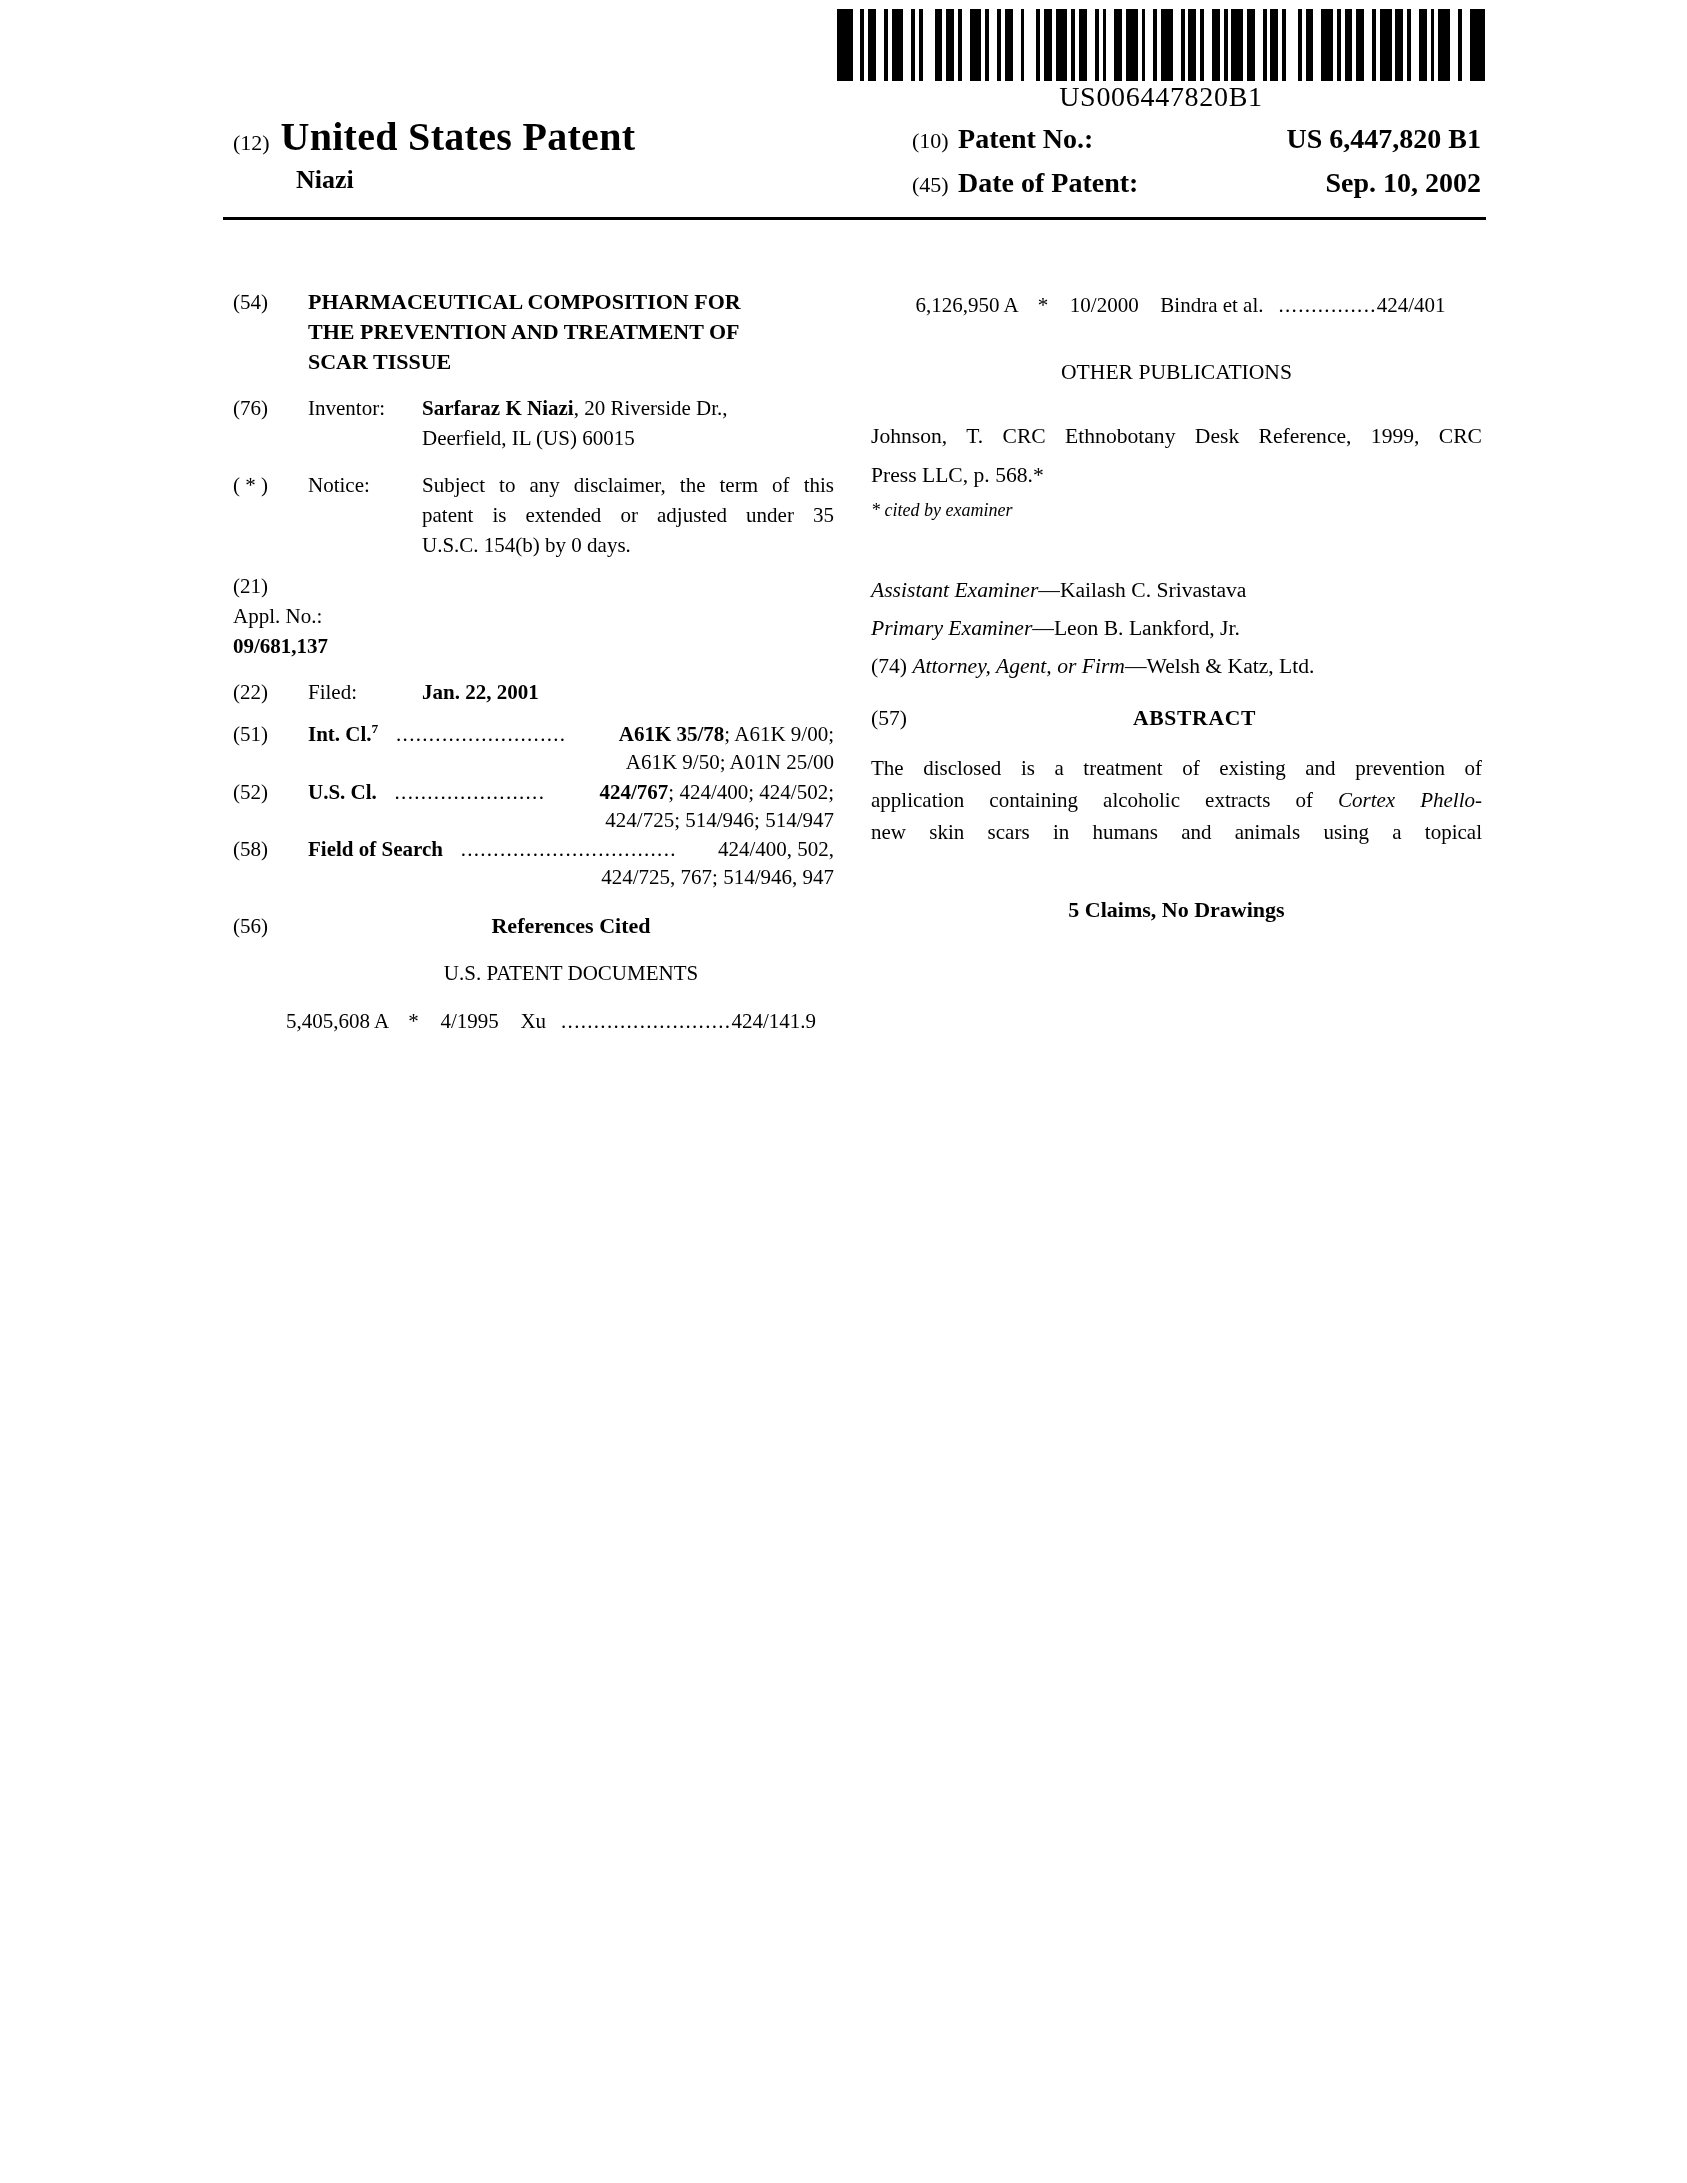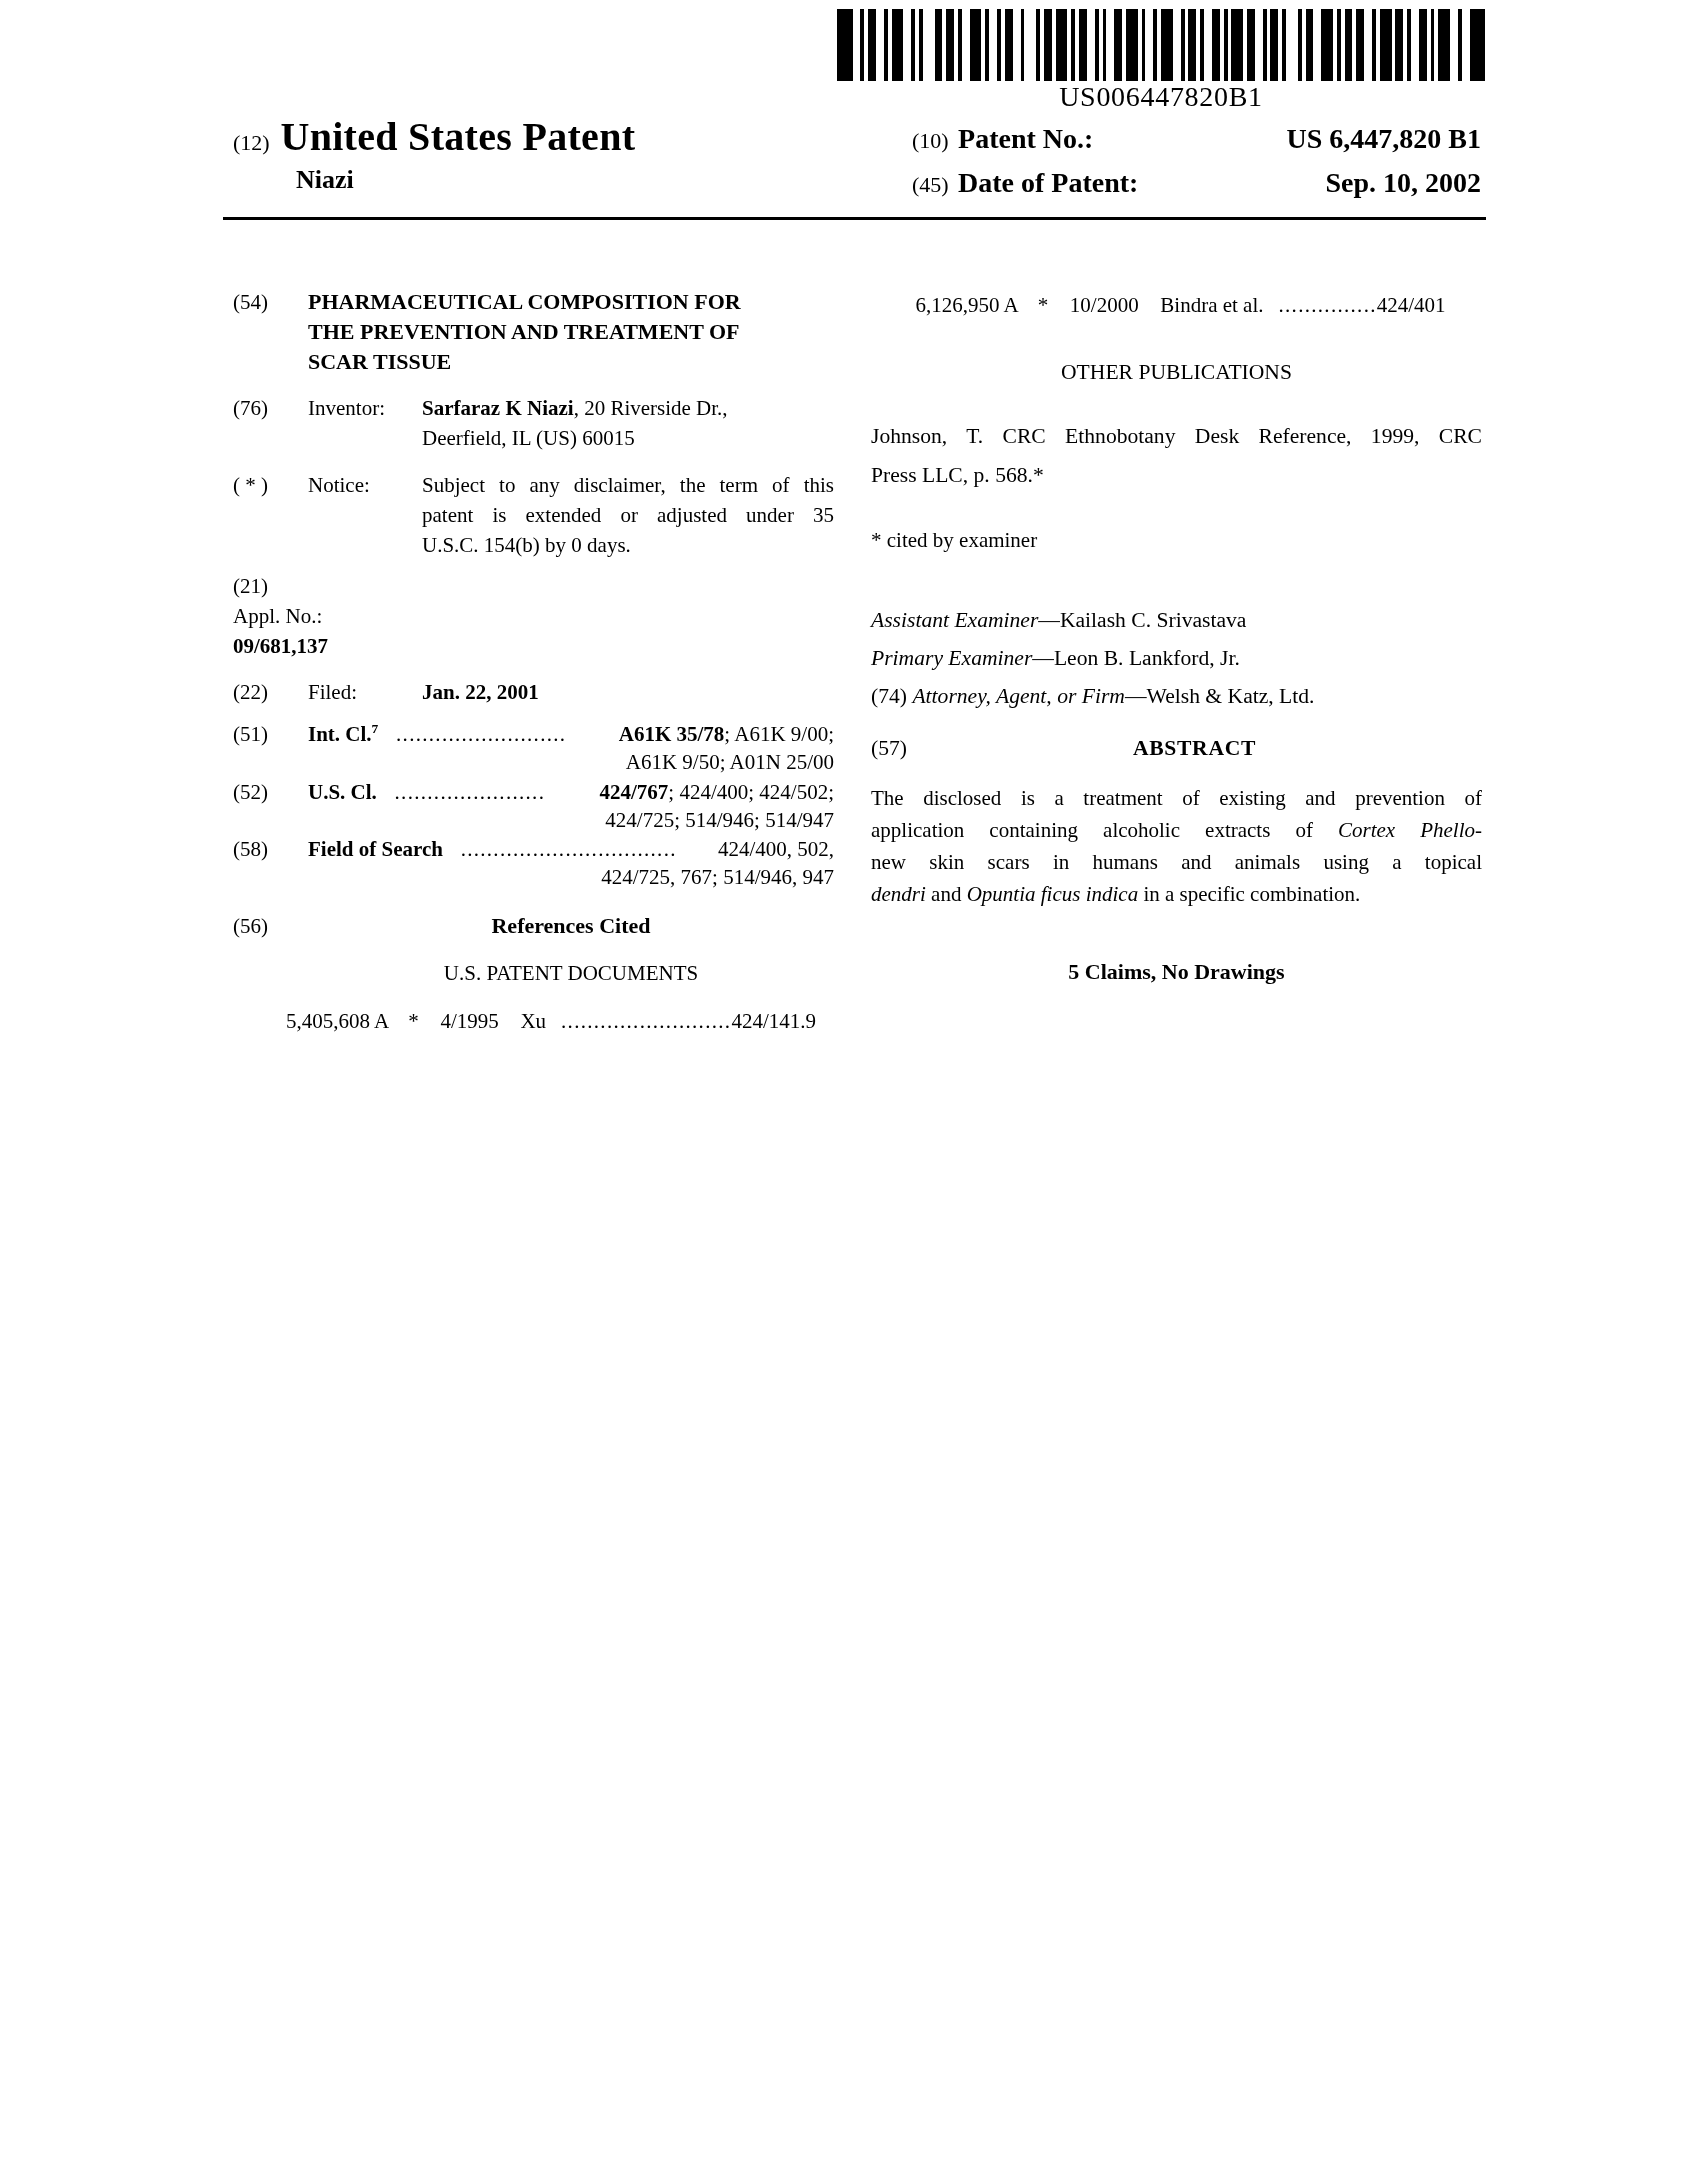--- a/index.html
+++ b/index.html
@@ -73,21 +73,21 @@
   .ref-row-right { margin-top:4px; padding-left:67px; padding-right:59px;justify-content:center; }
   .ref-star { margin:0 19px; }
   .ref-name { margin-left:21.6px; }
   .ref-dots { margin-left:15px; letter-spacing:1.3px; }
   .ref-cls { margin-left:auto; }
   .ref-date { margin-left:2.7px; }
 
   
   .other-heading { text-align:center; margin-top:37px; font-size:21.6px; }
   .pub-para { margin-top:30px; font-size:21.6px; line-height:39px; }
-  .cited-note { margin-top:30px; font-size:21px; }
+  .cited-note { font-size:18px;font-style:italic; }
   .examiners { margin-top:46px; font-size:21.6px; line-height:38px; }
   .abstract-heading-row { display:flex; margin-top:18px; font-size:21.6px; }
   .abstract-heading { flex:1; text-align:center; font-weight:bold; letter-spacing:0.7px; }
   .abstract-para { margin-top:19px; font-size:21px; line-height:32px; }
   .claims-line { margin-top:47px; text-align:center; font-weight:bold; font-size:22px; }
   i { font-style:italic; }
 </style>
 </head>
 <body>
 
@@ -348,20 +348,19 @@
 
     <div class="abstract-heading-row">
       <span>(57)</span>
       <span class="abstract-heading">ABSTRACT</span>
     </div>
 
     <div class="abstract-para">
       <div class="jl"><span>The disclosed is a treatment of existing and prevention of</span></div>
       <div class="jl"><span>application containing alcoholic extracts of </span><i>Cortex Phello-</i></div>
       <div class="jl"><span>new skin scars in humans and animals using a topical</span></div>
-      <div><i>dendri</i><span> and </span><i>Opuntia ficus indica</i><span> in a specific combination.</span></div>
     </div>
 
     <div class="claims-line">5 Claims, No Drawings</div>
   </div>
 
 </div>
 
 
 </body></html>

